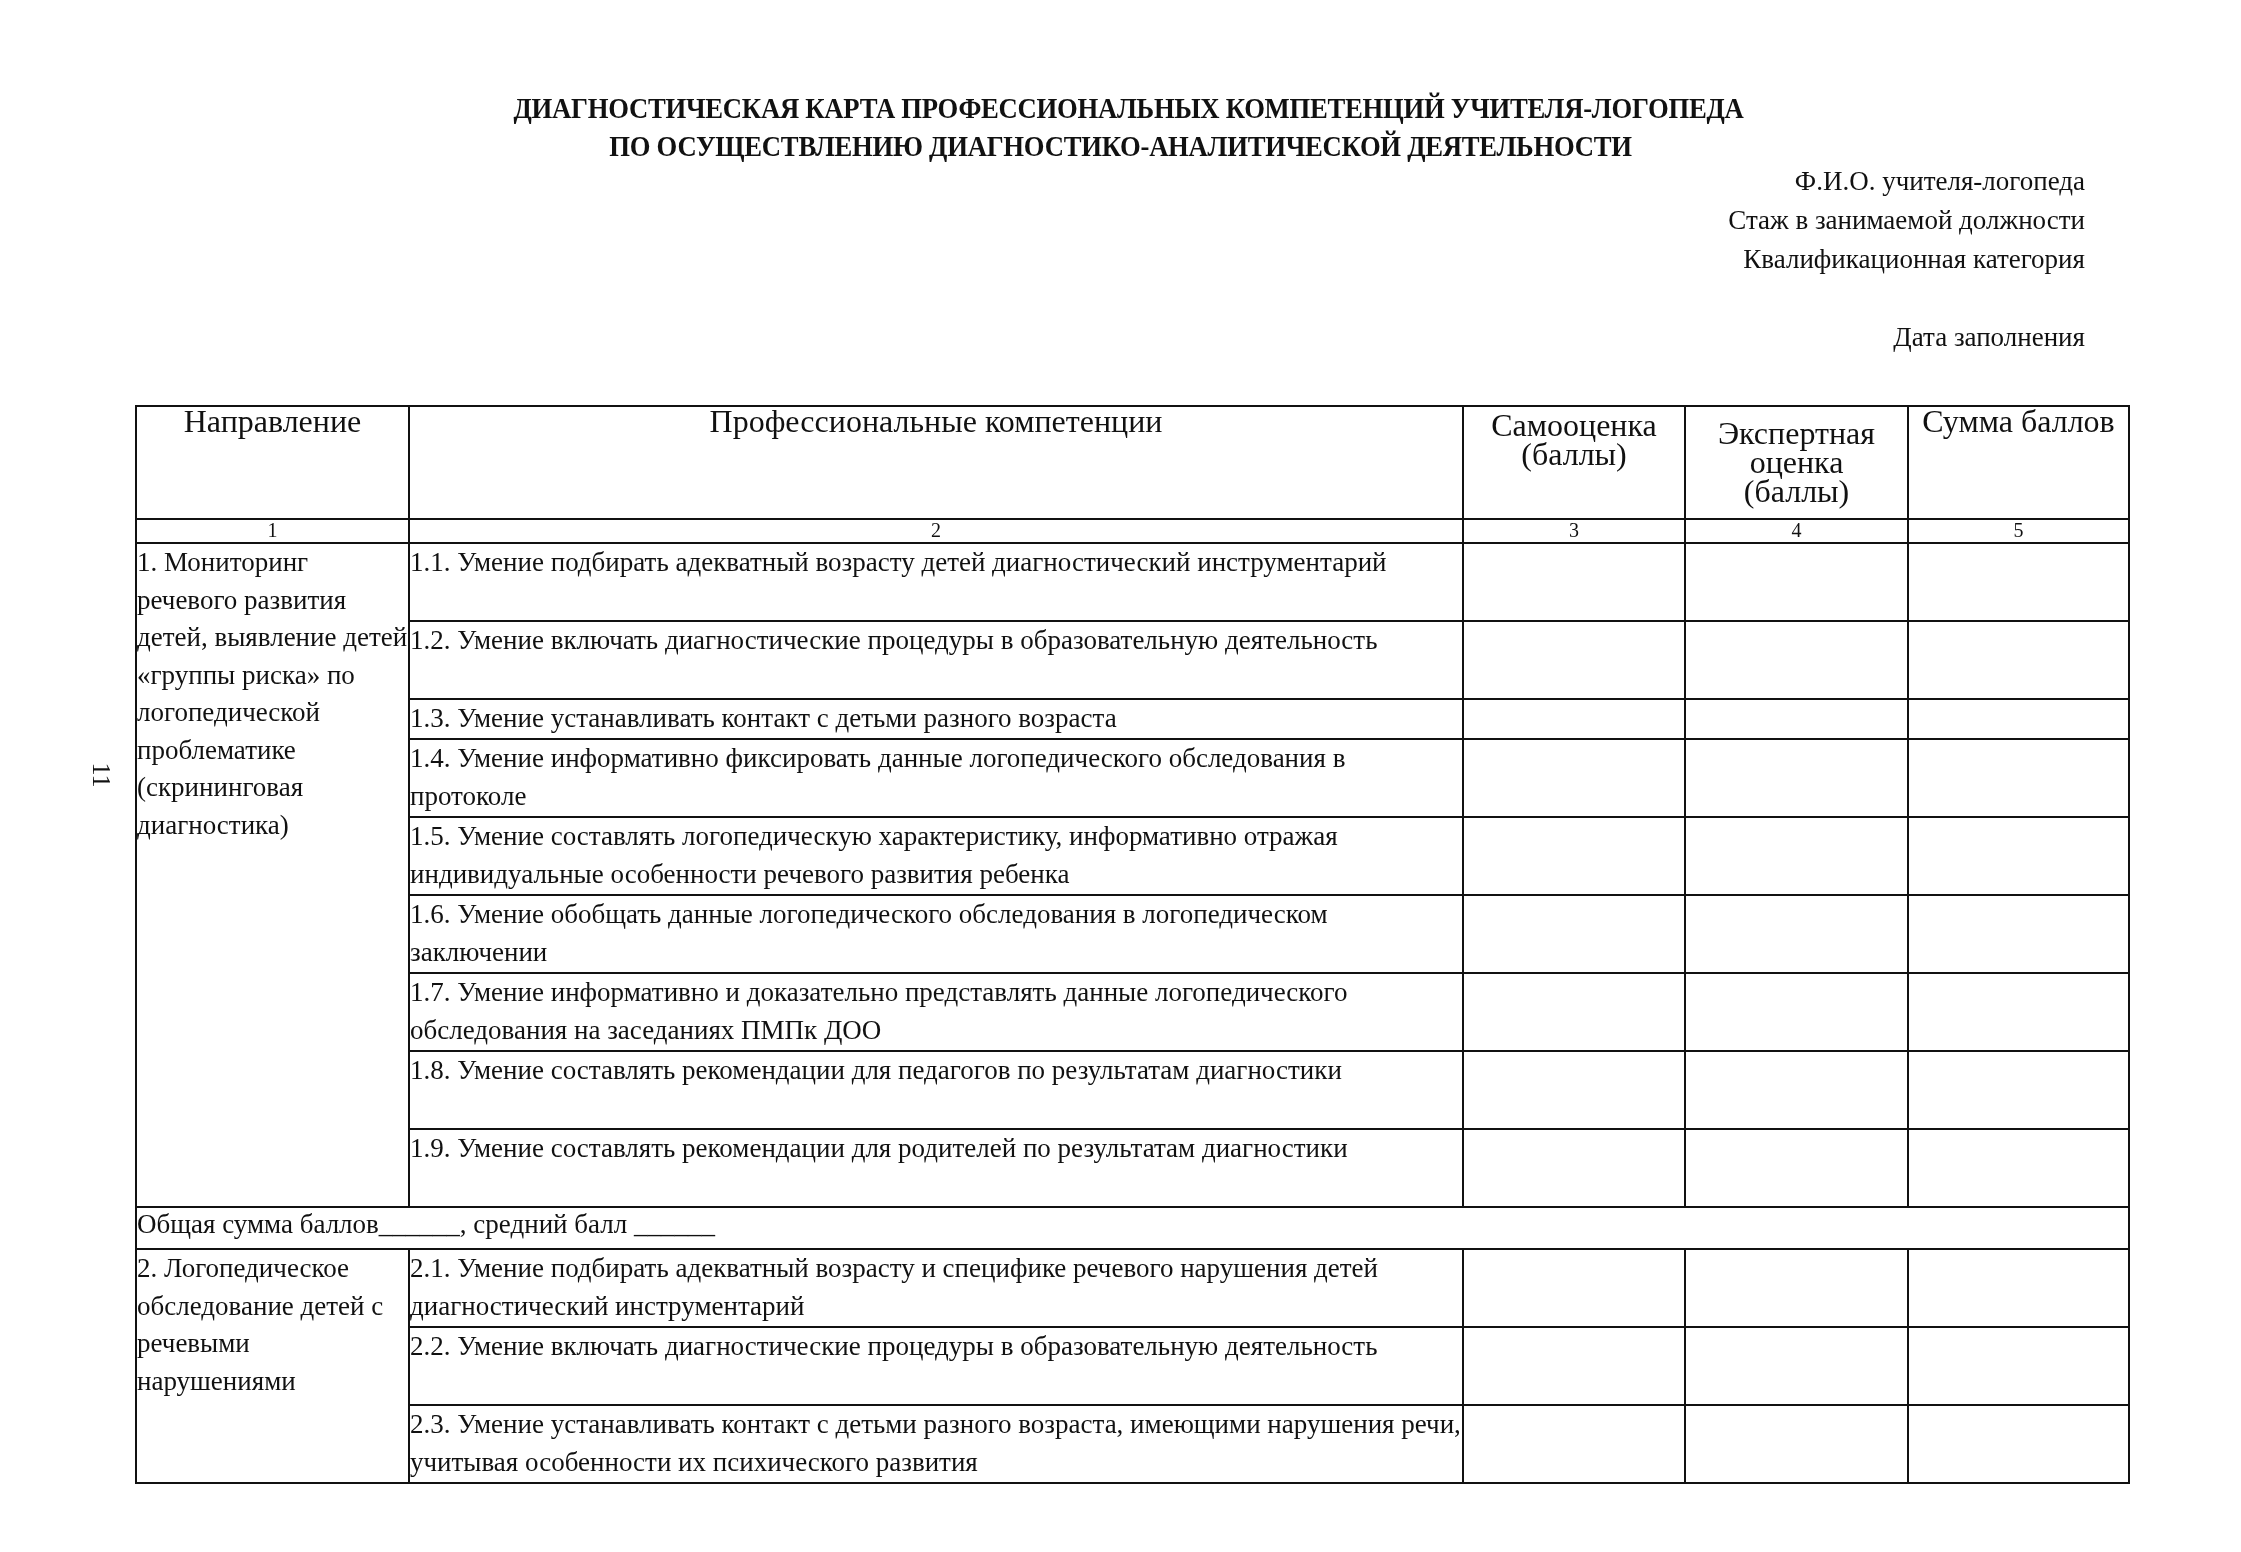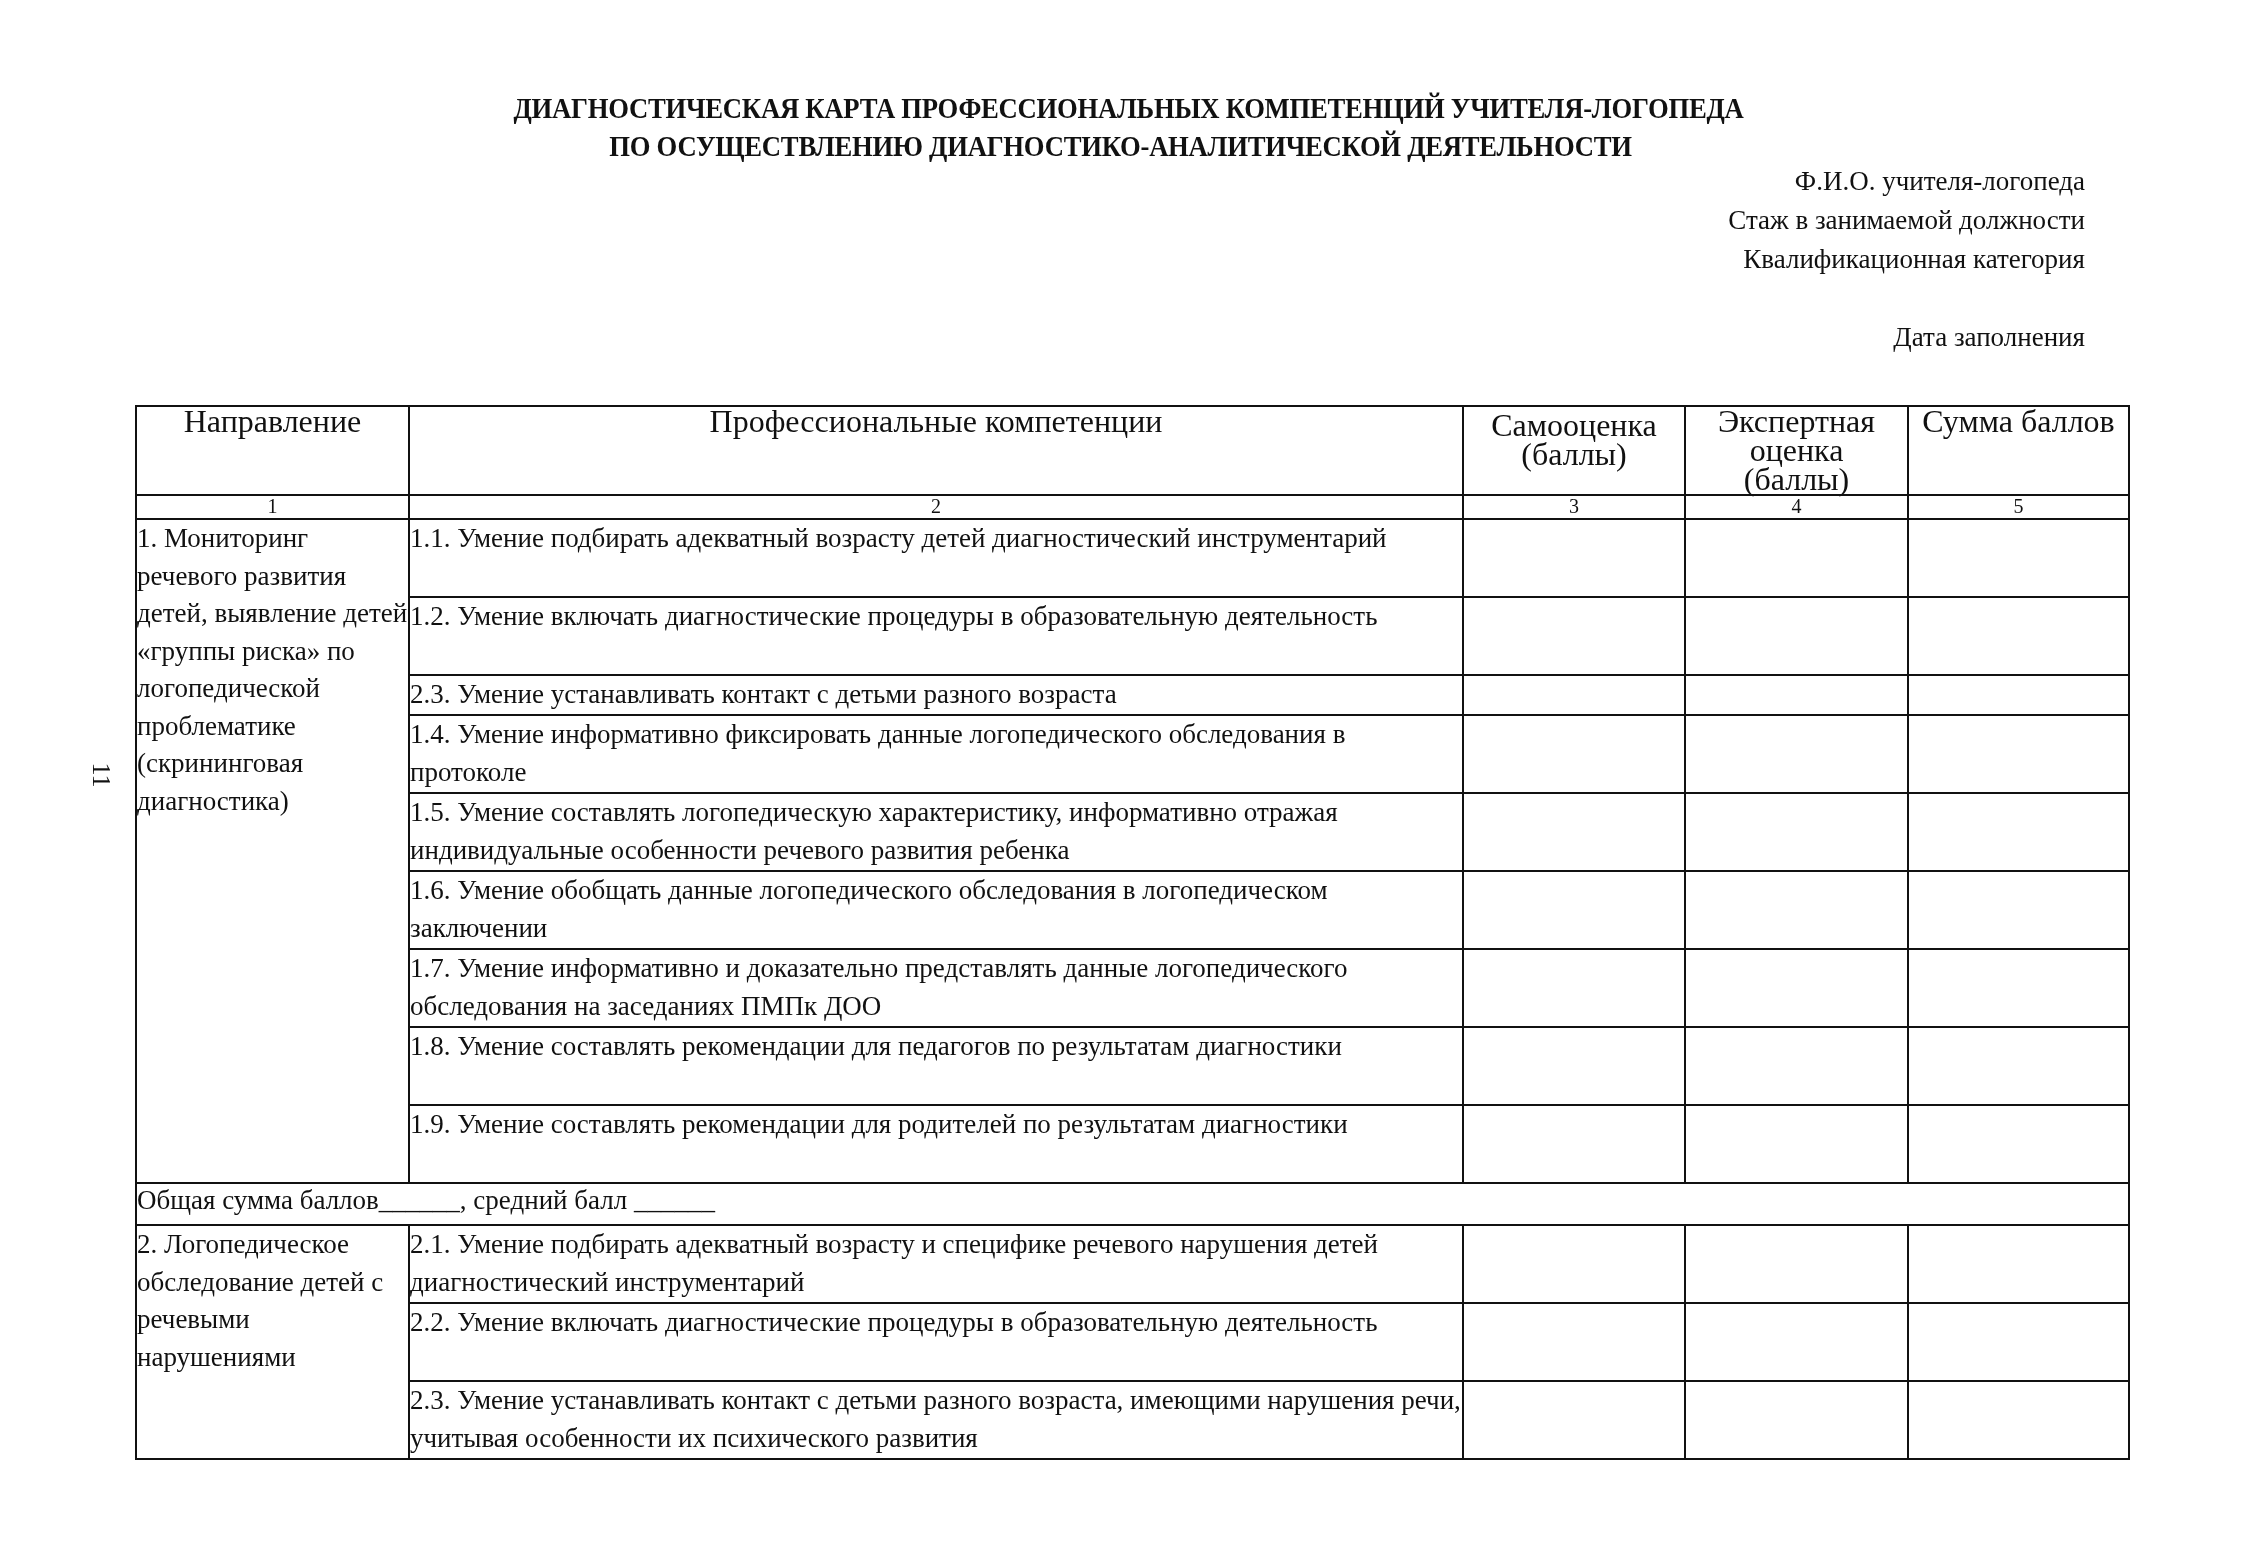--- a/index.html
+++ b/index.html
@@ -74,21 +74,21 @@
       <col style="width:1054px">
       <col style="width:222px">
       <col style="width:223px">
       <col style="width:221px">
   </colgroup>
   <tbody>
       <tr>
     <th class="hdr">Направление</th>
     <th class="hdr">Профессиональные компетенции</th>
     <th class="hdr" style="padding:4px 20px;">Самооценка (баллы)</th>
-    <th class="hdr" style="padding:0 20px;">Экспертная оценка (баллы)</th>
+    <th class="hdr" style="padding:12px 20px;">Экспертная оценка (баллы)</th>
     <th class="hdr">Сумма баллов</th>
   </tr>
   <tr>
     <td class="num">1</td>
     <td class="num">2</td>
     <td class="num">3</td>
     <td class="num">4</td>
     <td class="num">5</td>
   </tr>
 
@@ -99,21 +99,21 @@
     <td class="score"></td>
     <td class="score"></td>
   </tr>
   <tr class="r2">
     <td class="comp">1.2. Умение включать диагностические процедуры в образовательную деятельность</td>
     <td class="score"></td>
     <td class="score"></td>
     <td class="score"></td>
   </tr>
   <tr class="r1">
-    <td class="comp">2.3. Умение устанавливать контакт с детьми разного возраста</td>
+    <td class="comp">1.3. Умение устанавливать контакт с детьми разного возраста</td>
     <td class="score"></td>
     <td class="score"></td>
     <td class="score"></td>
   </tr>
   <tr class="r2">
     <td class="comp">1.4. Умение информативно фиксировать данные логопедического обследования в протоколе</td>
     <td class="score"></td>
     <td class="score"></td>
     <td class="score"></td>
   </tr>

